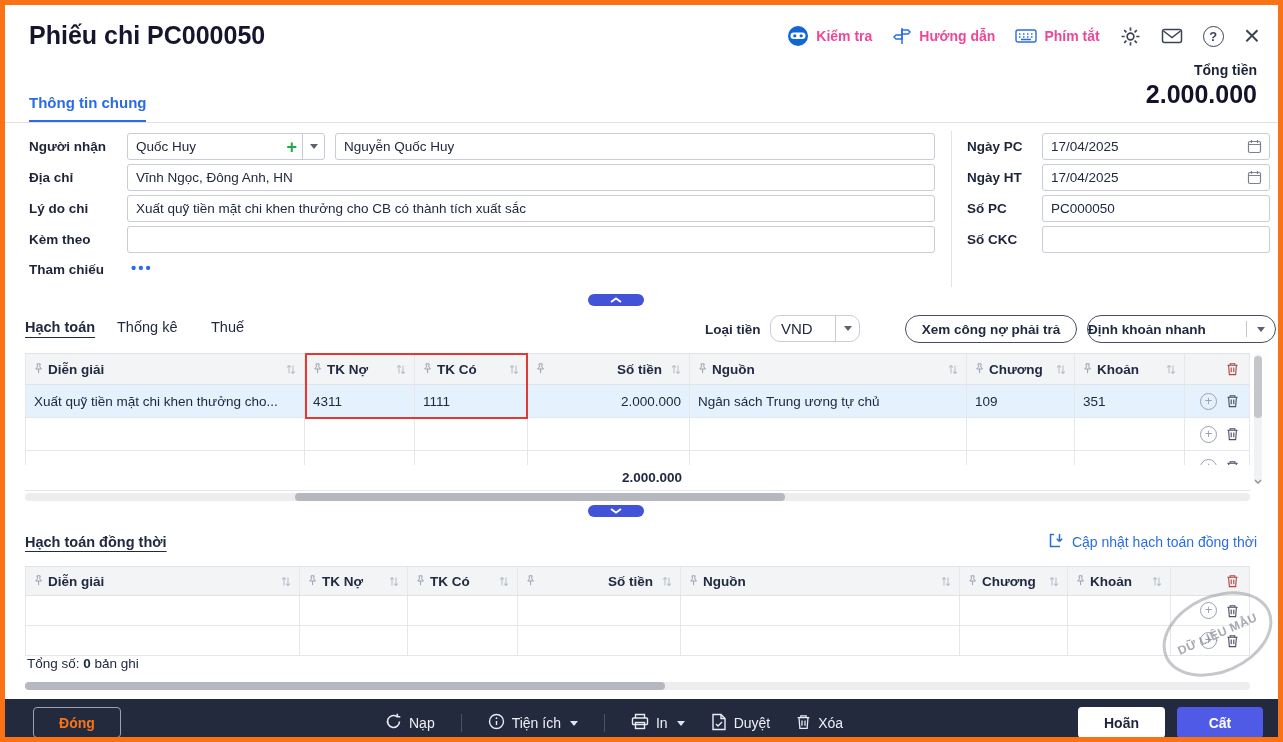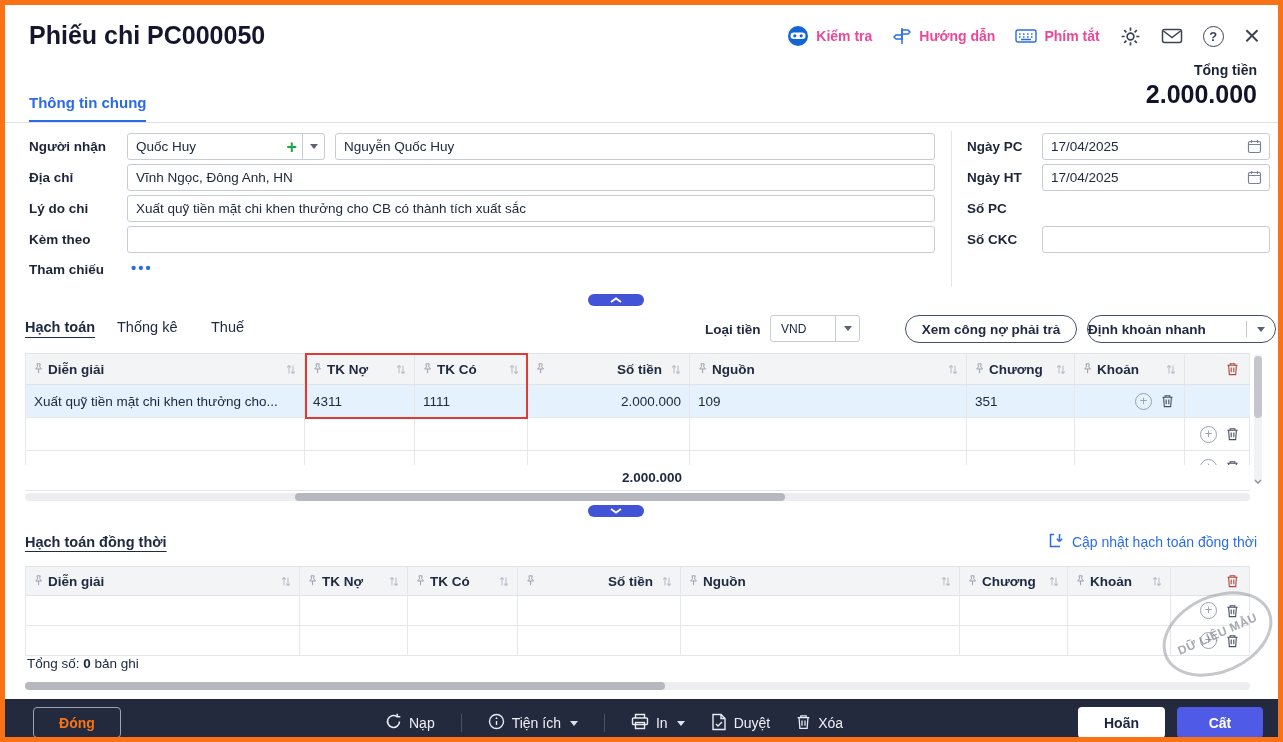--- a/index.html
+++ b/index.html
@@ -33,21 +33,21 @@
   .dots{position:absolute;left:126px;top:254px;color:#2b6ce6;font-size:15px;font-weight:700;letter-spacing:2px;cursor:pointer}
   .vdiv{position:absolute;left:946px;top:126px;width:1px;height:156px;background:#e3e4e8}
 
   
   .pill{position:absolute;left:583px;width:56px;height:12px;background:#4353d8;border-radius:7px;display:flex;align-items:center;justify-content:center;cursor:pointer}
 
   
   .sec-tab{position:absolute;top:314px;font-size:14.5px;color:#202a40;cursor:pointer}
   .sec-tab.active{font-weight:700;text-decoration:underline;text-underline-offset:5px}
   .cur-lbl{position:absolute;left:700px;top:317px;font-size:13.5px;font-weight:700}
-  .select{position:absolute;left:765px;top:310px;width:90px;height:27px;border:1px solid #c9ccd4;border-radius:3px;background:#fff;display:flex;align-items:center;font-size:12px;cursor:pointer}
+  .select{position:absolute;left:765px;top:310px;width:90px;height:27px;border:1px solid #c9ccd4;border-radius:10px;background:#fff;display:flex;align-items:center;font-size:15px;cursor:pointer}
   .select>span:first-child{flex:1;padding-left:10px}
   .sel-dd{width:24px;align-self:stretch;border-left:1px solid #c9ccd4;display:flex;align-items:center;justify-content:center}
   .pillbtn{position:absolute;top:310px;height:28px;border:1px solid #454e63;border-radius:15px;background:#fff;font-size:13.5px;font-weight:600;color:#202a40;cursor:pointer;font-family:"Liberation Sans",sans-serif}
   .pillbtn.split{display:flex;align-items:center;padding:0}
   .pb-lbl{flex:1;text-align:left}
   .pb-div{width:1px;height:16px;background:#c3c7d0}
   .pb-caret{width:28px;display:flex;align-items:center;justify-content:center}
 
   
   .tbl{position:absolute;left:20px;width:1225px;background:#fff}
@@ -196,20 +196,21 @@
   </div>
   <div class="dinp" style="left:1037px;top:159px;width:228px">
     <input class="cinp" value="17/04/2025" style="">
     <span class="cal">
       <svg width="15" height="15" viewBox="0 0 15 15" fill="none" stroke="#7a8194" stroke-width="1.2">
           <rect x="1.5" y="2.5" width="12" height="11" rx="1.5"></rect>
           <path d="M1.5 5.5h12M4.5 1v3M10.5 1v3"></path>
         </svg>
     </span>
   </div>
+  <input class="inp" style="left: 1037px; top: 190px; width: 228px;" value="PC000050">
   <input class="inp" style="left: 1037px; top: 221px; width: 228px;" value="">
 
   <div class="pill" style="top:289px">
     <svg width="12" height="6" viewBox="0 0 12 6" fill="none" stroke="#fff" stroke-width="1.8">
         <path d="M1 5l5-3.6L11 5"></path>
       </svg>
   </div>
 
   <div class="sec-tab active" style="left:20px">Hạch toán</div>
   <div class="sec-tab" style="left:112px">Thống kê</div>
@@ -325,20 +326,21 @@
           </span>
       </div>
     </div>
 
     <div class="tbody1">
       <div class="tr row-hl">
         <div class="td">Xuất quỹ tiền mặt chi khen thưởng cho...</div>
         <div class="td">4311</div>
         <div class="td">1111</div>
         <div class="td num">2.000.000</div>
+        <div class="td">Ngân sách Trung ương tự chủ</div>
         <div class="td">109</div>
         <div class="td">351</div>
         <div class="td actions">
           <span class="plus-c">+</span>
           <span class="tico">
               <svg width="13" height="14" viewBox="0 0 14 15" fill="none" stroke="currentColor" stroke-width="1.2">
                 <path d="M1.5 3.5h11M4.5 3.5V1.8h5v1.7M2.8 3.5l.8 10h6.8l.8-10M5.6 6v5M8.4 6v5"></path>
               </svg>
             </span>
         </div>

